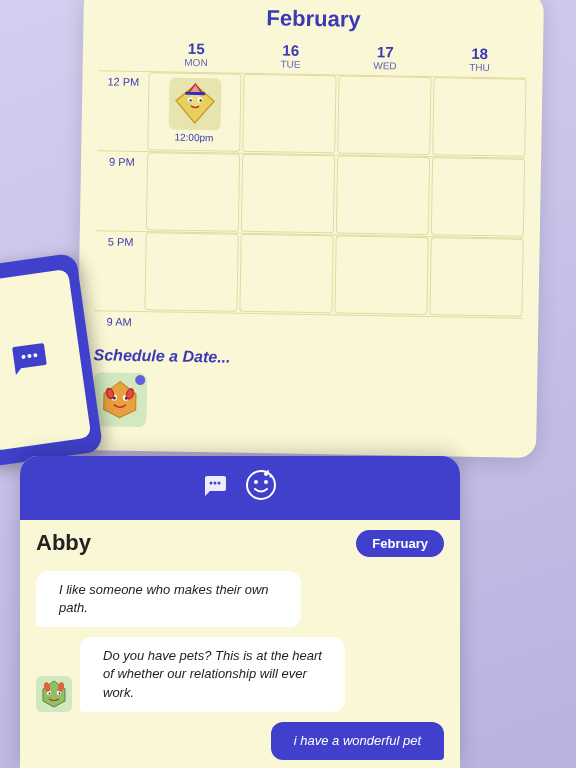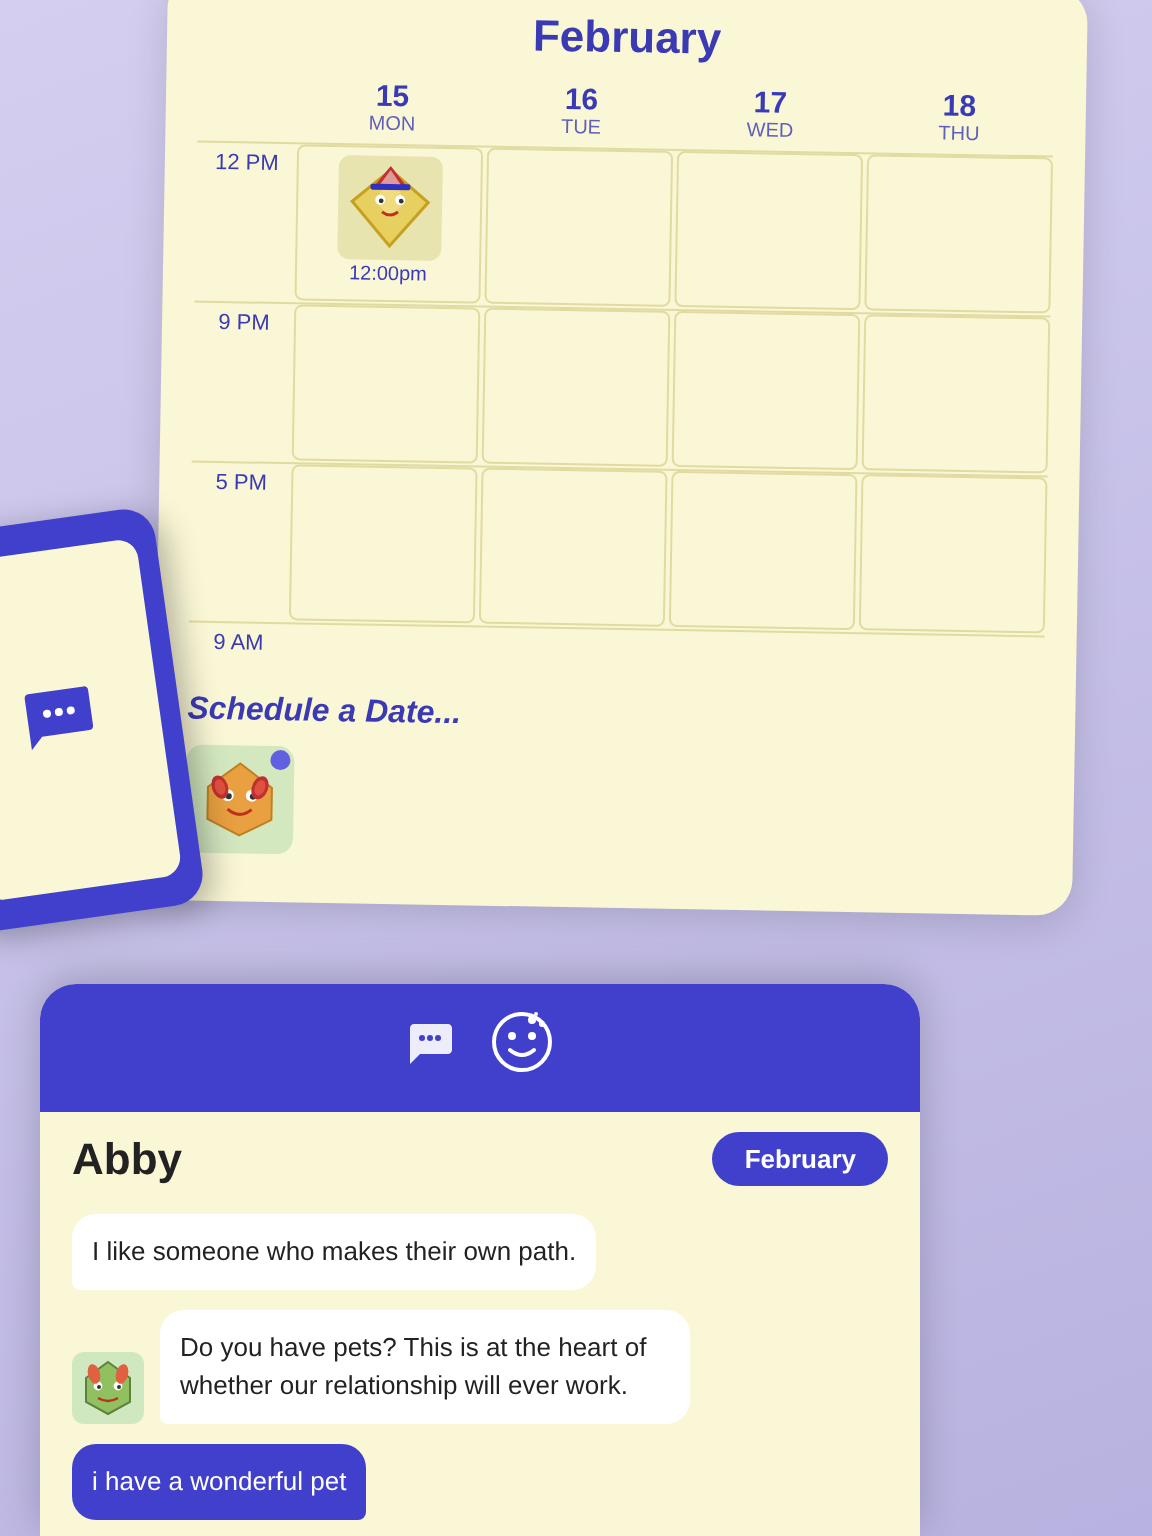--- a/index.html
+++ b/index.html
@@ -219,40 +219,42 @@
 
     .msg-row {
       display: flex;
       align-items: flex-end;
       gap: 8px;
     }
     .msg-row.left {
       justify-content: flex-start;
     }
     .msg-row.right {
+      justify-content: flex-end;
     }
 
     .msg-avatar {
       width: 36px;
       height: 36px;
       border-radius: 6px;
       background: #d0e8c0;
       display: flex;
       align-items: center;
       justify-content: center;
       font-size: 20px;
       flex-shrink: 0;
     }
 
     .msg-bubble {
       max-width: 65%;
-      padding: 10px 10px;
+      padding: 10px 23px;
       border-radius: 12px;
       font-size: 13px;
       line-height: 1.4;
+      font-style: italic;
     }
     .msg-bubble.left-bubble {
       background: white;
       color: #222;
       border-bottom-left-radius: 4px;
     }
     .msg-bubble.right-bubble {
       background: #4040cc;
       color: white;
       border-bottom-right-radius: 4px;

